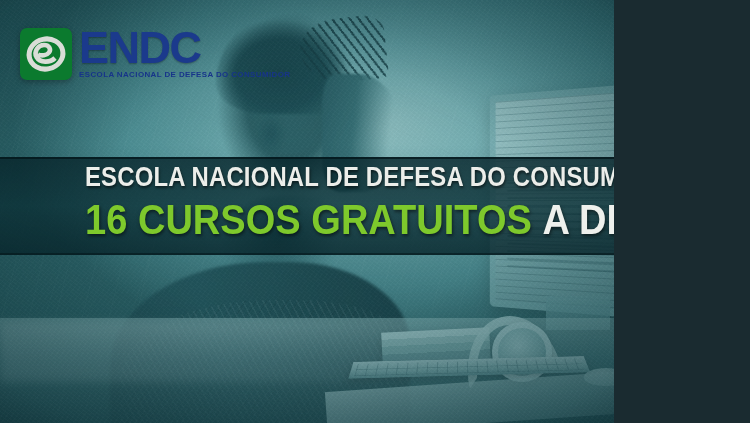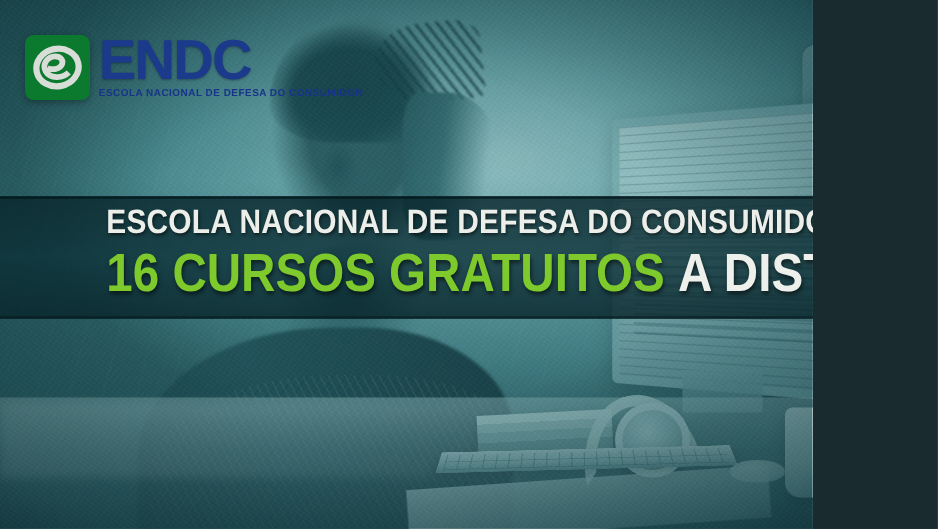--- a/index.html
+++ b/index.html
@@ -11,21 +11,20 @@
   body {
     font-family: "Liberation Sans", sans-serif;
   }
 
   .banner {
     position: relative;
     width: 614px;
     height: 423px;
     overflow: hidden;
     background: #3f7b80;
-    padding-left: 36px;
   }
 
   
   .photo {
     position: absolute;
     inset: 0;
     overflow: hidden;
   }
 
   

